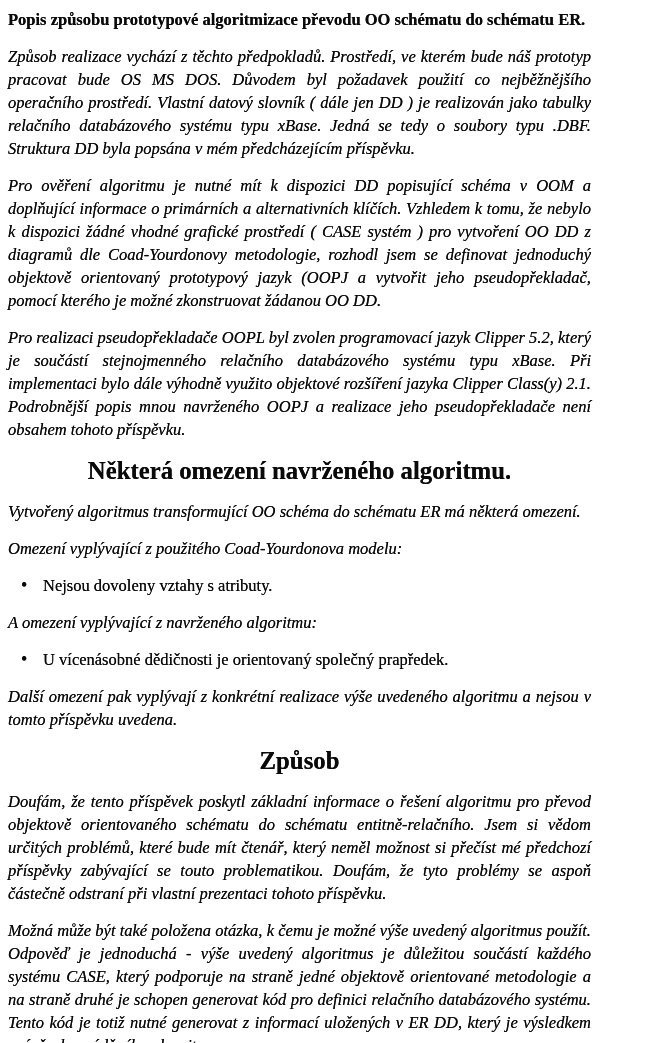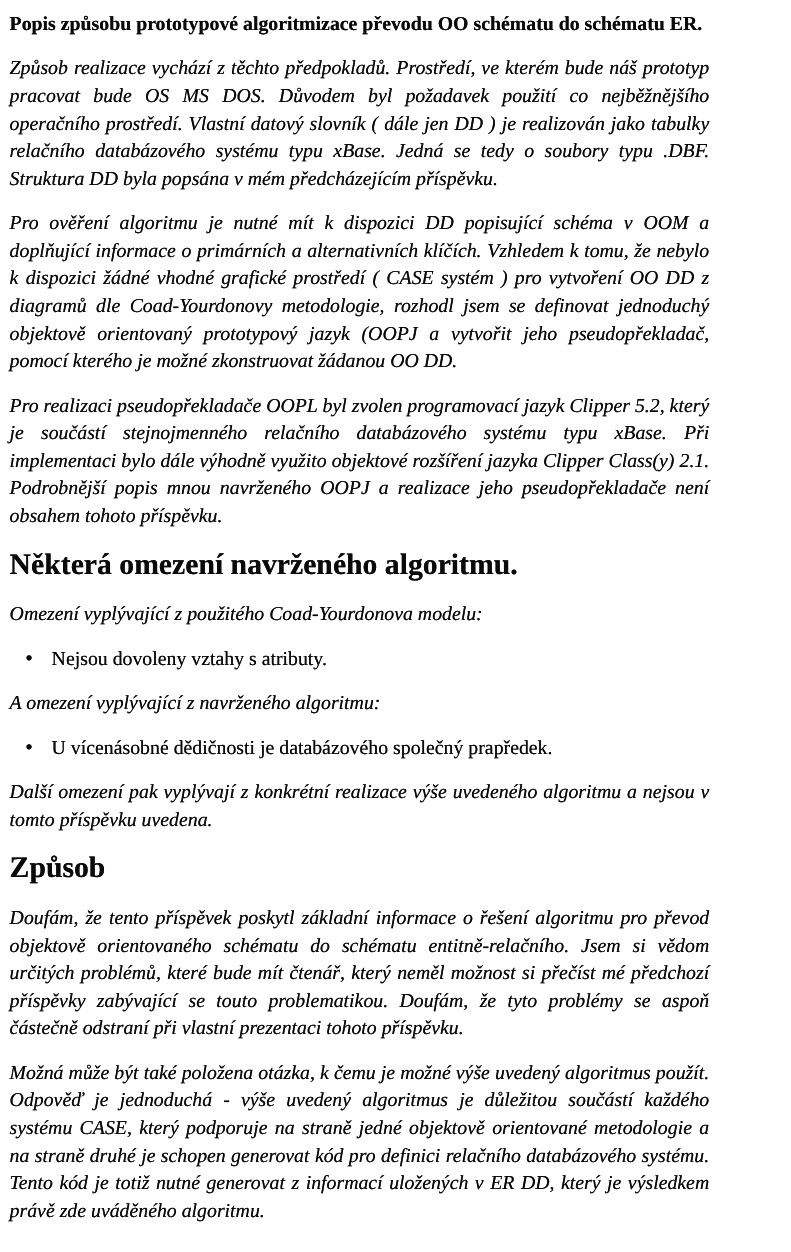--- a/index.html
+++ b/index.html
@@ -33,21 +33,21 @@
     margin: 0 0 14px 0;
     text-align: justify;
     font-style: italic;
   }
   .para.single {
     text-align: left;
   }
   .heading {
     font-weight: bold;
     margin: 18px 0 18px 0;
-    text-align: left;
+    text-align: center;
   }
   ul.bullets {
     list-style: none;
     margin: 0 0 14px 0;
     padding: 0 0 0 13px;
   }
   ul.bullets li {
     position: relative;
     padding-left: 22px;
     text-align: left;
@@ -69,31 +69,32 @@
   <h1 class="title">Popis způsobu prototypové algoritmizace převodu OO schématu do schématu ER.</h1>
 
   <p class="para">Způsob realizace vychází z těchto předpokladů. Prostředí, ve kterém bude náš prototyp pracovat bude OS MS DOS. Důvodem byl požadavek použití co nejběžnějšího operačního prostředí. Vlastní datový slovník ( dále jen DD ) je realizován jako tabulky relačního databázového systému typu xBase. Jedná se tedy o soubory typu .DBF. Struktura DD byla popsána v mém předcházejícím příspěvku.</p>
 
   <p class="para">Pro ověření algoritmu je nutné mít k dispozici DD popisující schéma v OOM a doplňující informace o primárních a alternativních klíčích. Vzhledem k tomu, že nebylo k dispozici žádné vhodné grafické prostředí ( CASE systém ) pro vytvoření OO DD z diagramů dle Coad-Yourdonovy metodologie, rozhodl jsem se definovat jednoduchý objektově orientovaný prototypový jazyk (OOPJ a vytvořit jeho pseudopřekladač, pomocí kterého je možné zkonstruovat žádanou OO DD.</p>
 
   <p class="para">Pro realizaci pseudopřekladače OOPL byl zvolen programovací jazyk Clipper 5.2, který je součástí stejnojmenného relačního databázového systému typu xBase. Při implementaci bylo dále výhodně využito objektové rozšíření jazyka Clipper Class(y) 2.1. Podrobnější popis mnou navrženého OOPJ a realizace jeho pseudopřekladače není obsahem tohoto příspěvku.</p>
 
   <h2 class="heading">Některá omezení navrženého algoritmu.</h2>
 
+  <p class="para single">Vytvořený algoritmus transformující OO schéma do schématu ER má některá omezení.</p>
 
   <p class="para single">Omezení vyplývající z použitého Coad-Yourdonova modelu:</p>
 
   <ul class="bullets">
     <li>Nejsou dovoleny vztahy s atributy.</li>
   </ul>
 
   <p class="para single">A omezení vyplývající z navrženého algoritmu:</p>
 
   <ul class="bullets">
-    <li>U vícenásobné dědičnosti je databázového společný prapředek.</li>
+    <li>U vícenásobné dědičnosti je orientovaný společný prapředek.</li>
   </ul>
 
   <p class="para">Další omezení pak vyplývají z konkrétní realizace výše uvedeného algoritmu a nejsou v tomto příspěvku uvedena.</p>
 
   <h2 class="heading">Způsob</h2>
 
   <p class="para">Doufám, že tento příspěvek poskytl základní informace o řešení algoritmu pro převod objektově orientovaného schématu do schématu entitně-relačního. Jsem si vědom určitých problémů, které bude mít čtenář, který neměl možnost si přečíst mé předchozí příspěvky zabývající se touto problematikou. Doufám, že tyto problémy se aspoň částečně odstraní při vlastní prezentaci tohoto příspěvku.</p>
 
   <p class="para">Možná může být také položena otázka, k čemu je možné výše uvedený algoritmus použít. Odpověď je jednoduchá - výše uvedený algoritmus je důležitou součástí každého systému CASE, který podporuje na straně jedné objektově orientované metodologie a na straně druhé je schopen generovat kód pro definici relačního databázového systému. Tento kód je totiž nutné generovat z informací uložených v ER DD, který je výsledkem právě zde uváděného algoritmu.</p>
 

